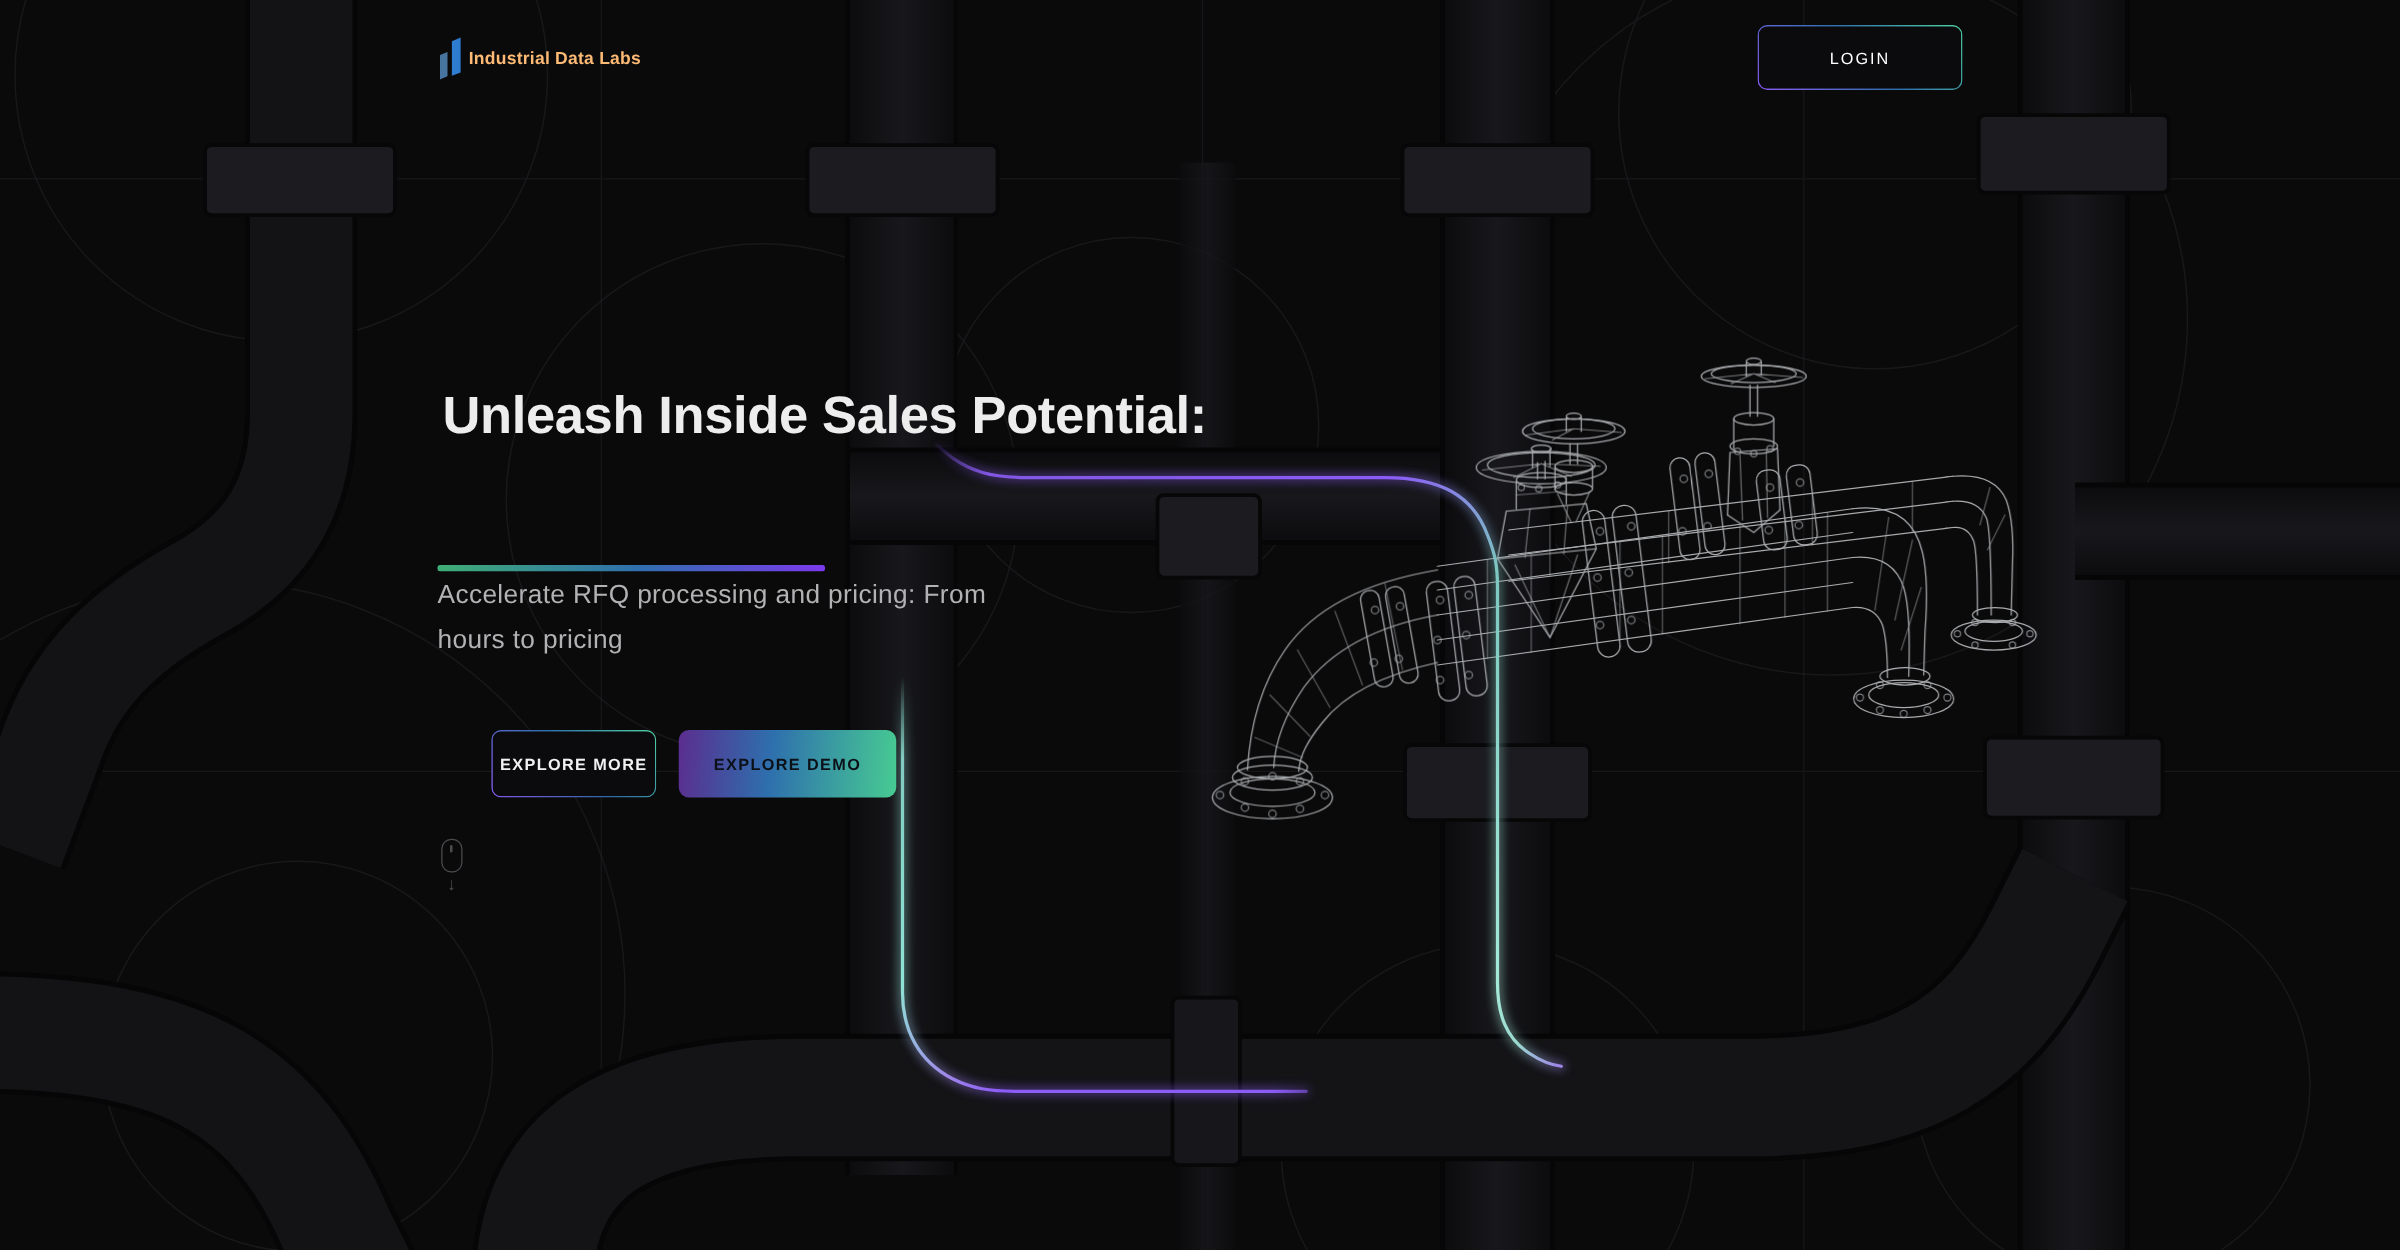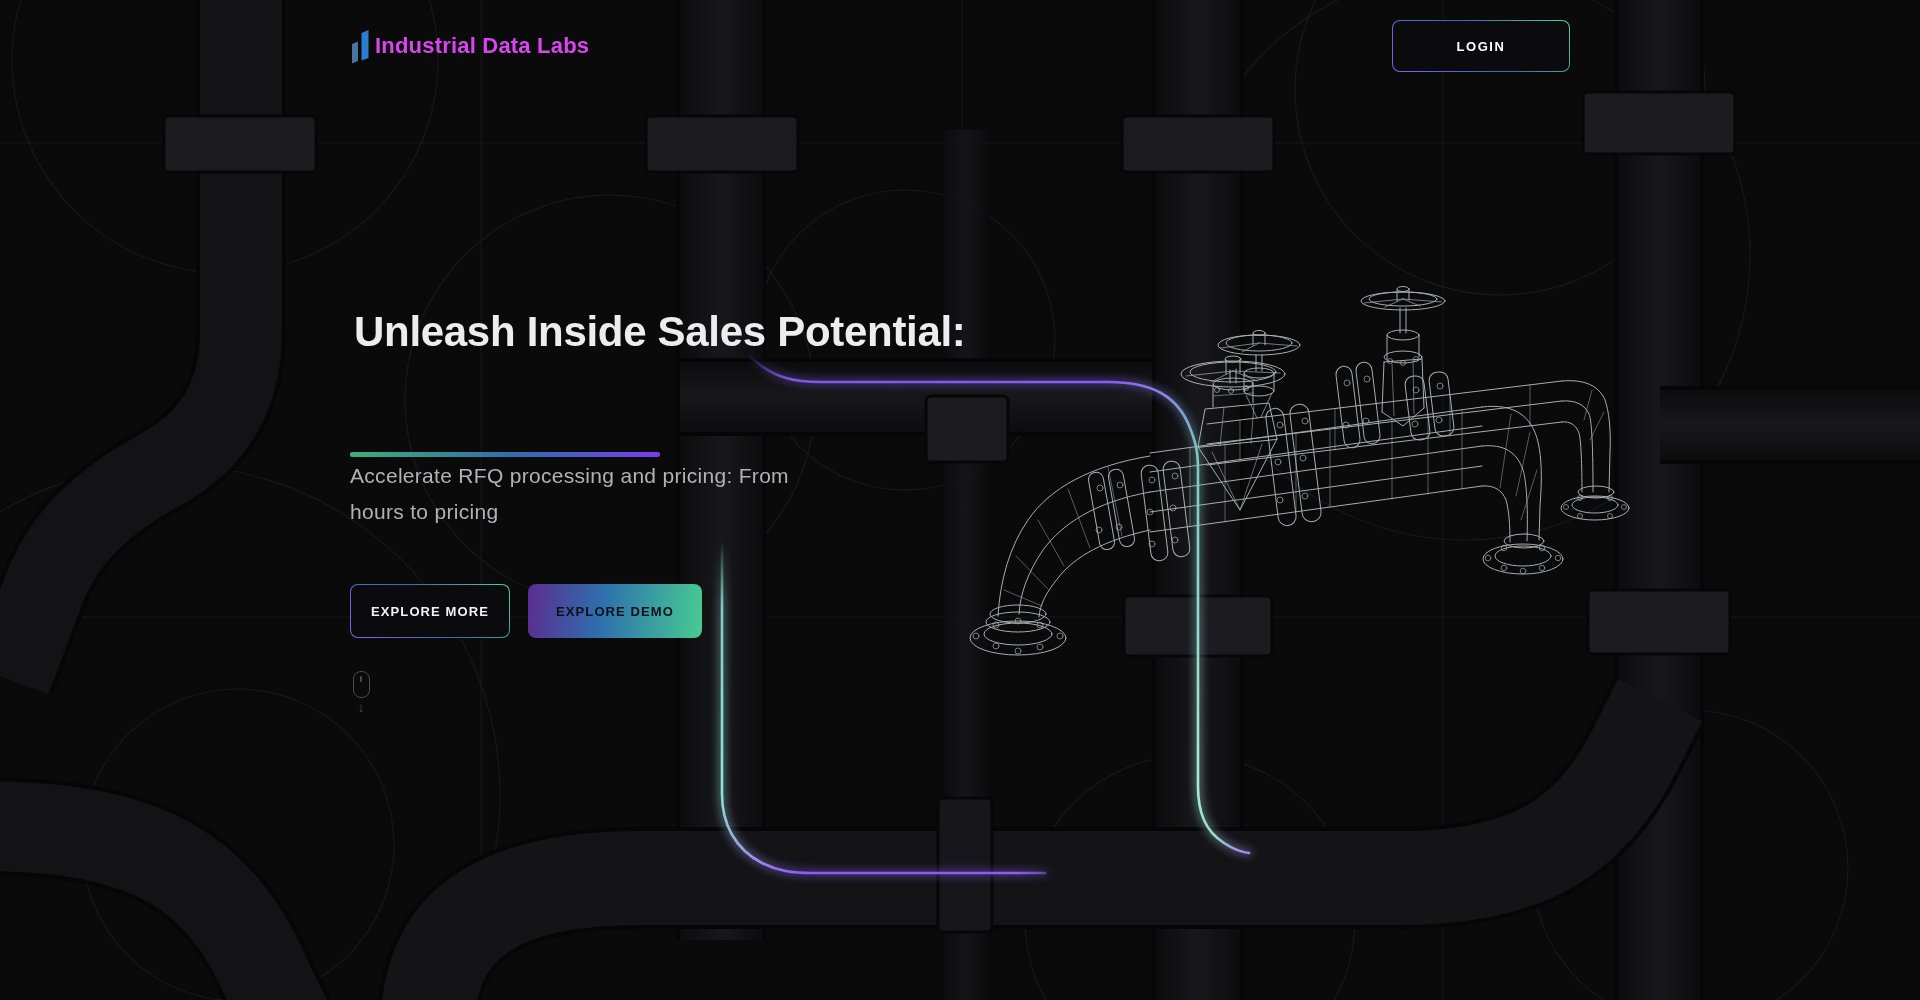--- a/index.html
+++ b/index.html
@@ -7,47 +7,47 @@
        font-family:"Liberation Sans","DejaVu Sans",sans-serif;
        -webkit-font-smoothing:antialiased;}
   .layer{position:absolute;top:0;left:0;width:1920px;height:1000px;display:block;}
 
   
   .nav{position:absolute;top:0;left:0;right:0;height:86px;z-index:20;
        display:flex;align-items:center;justify-content:space-between;
        padding:6px 350px 0 351px;box-sizing:border-box;}
   .brand{display:flex;align-items:center;gap:5px;cursor:pointer;}
   .brand svg{display:block;}
-  .brand-name{font-size:22px;font-weight:700;color:#d946ef;letter-spacing:.2px;}
+  .brand-name{font-size:14px;font-weight:700;color:#fdba74;letter-spacing:.2px;}
   .bar1{fill:var(--logo-bar-light,#47759f);}
   .bar2{fill:var(--logo-bar-dark,#2f7dd1);}
 
   .gborder{border:1px solid transparent;border-radius:8px;
      background:linear-gradient(#0b0b0d,#0b0b0d) padding-box,
        linear-gradient(225deg,var(--accent-teal,#4fd1a1) 0%,var(--accent-blue,#2f6fae) 48%,var(--accent-purple,#8b5cf6) 100%) border-box;}
-  .login-btn{width:178px;height:52px;display:flex;align-items:center;justify-content:center;
-     color:#fff;font-size:13px;font-weight:700;letter-spacing:1.6px;cursor:pointer;
+  .login-btn{width:164px;height:52px;display:flex;align-items:center;justify-content:center;
+     color:#fff;font-size:13px;font-weight:400;letter-spacing:1.6px;cursor:pointer;
      font-family:inherit;}
 
   
   .hero{position:absolute;inset:0;z-index:15;}
   .headline{position:absolute;left:350px;top:295px;margin:4px;
      font-size:42px;line-height:66px;font-weight:700;letter-spacing:-.3px;
      color:var(--heading-text,#ededee);}
   .headline span{display:block;white-space:nowrap;}
   .underline{position:absolute;left:350px;top:452px;width:310px;height:5px;border-radius:2px;
      background:linear-gradient(90deg,var(--underline-from,#3fae76) 0%,var(--underline-mid,#2f6fae) 52%,var(--underline-to,#7c3aed) 100%);}
   .subtitle{position:absolute;left:350px;top:458px;margin:0;
      font-size:21px;line-height:36px;font-weight:400;letter-spacing:.3px;
      color:var(--subtitle-text,#b2b2b5);}
   .subtitle span{display:block;}
   .cta-row{position:absolute;left:350px;top:584px;display:flex;gap:18px;}
   .btn{height:54px;border-radius:8px;display:flex;align-items:center;justify-content:center;
      font-size:13px;font-weight:700;letter-spacing:1.1px;cursor:pointer;font-family:inherit;}
-  .btn-outline{width:160px;color:#f2f2f3;}
+  .btn-outline{width:132px;color:#f2f2f3;margin-left:43px;}
   .btn-demo{width:174px;border:none;color:var(--demo-text,#0c1118);
      background:linear-gradient(95deg,var(--demo-gradient-from,#5b2d8f) 0%,var(--demo-gradient-mid,#2e6fae) 42%,var(--demo-gradient-to,#47cb92) 100%);}
 
   
   .scroll-ind{position:absolute;left:351px;top:671px;width:20px;
      display:flex;flex-direction:column;align-items:center;color:#4c4c50;}
   .mouse{width:15px;height:25px;border:1.5px solid #4c4c50;border-radius:8px;position:relative;}
   .mouse .wheel{position:absolute;top:4px;left:50%;margin-left:-1px;width:2px;height:6px;
      background:#4c4c50;border-radius:1px;display:block;}
   .scroll-arrow{font-size:14px;line-height:13px;margin-top:3px;color:#4c4c50;}

